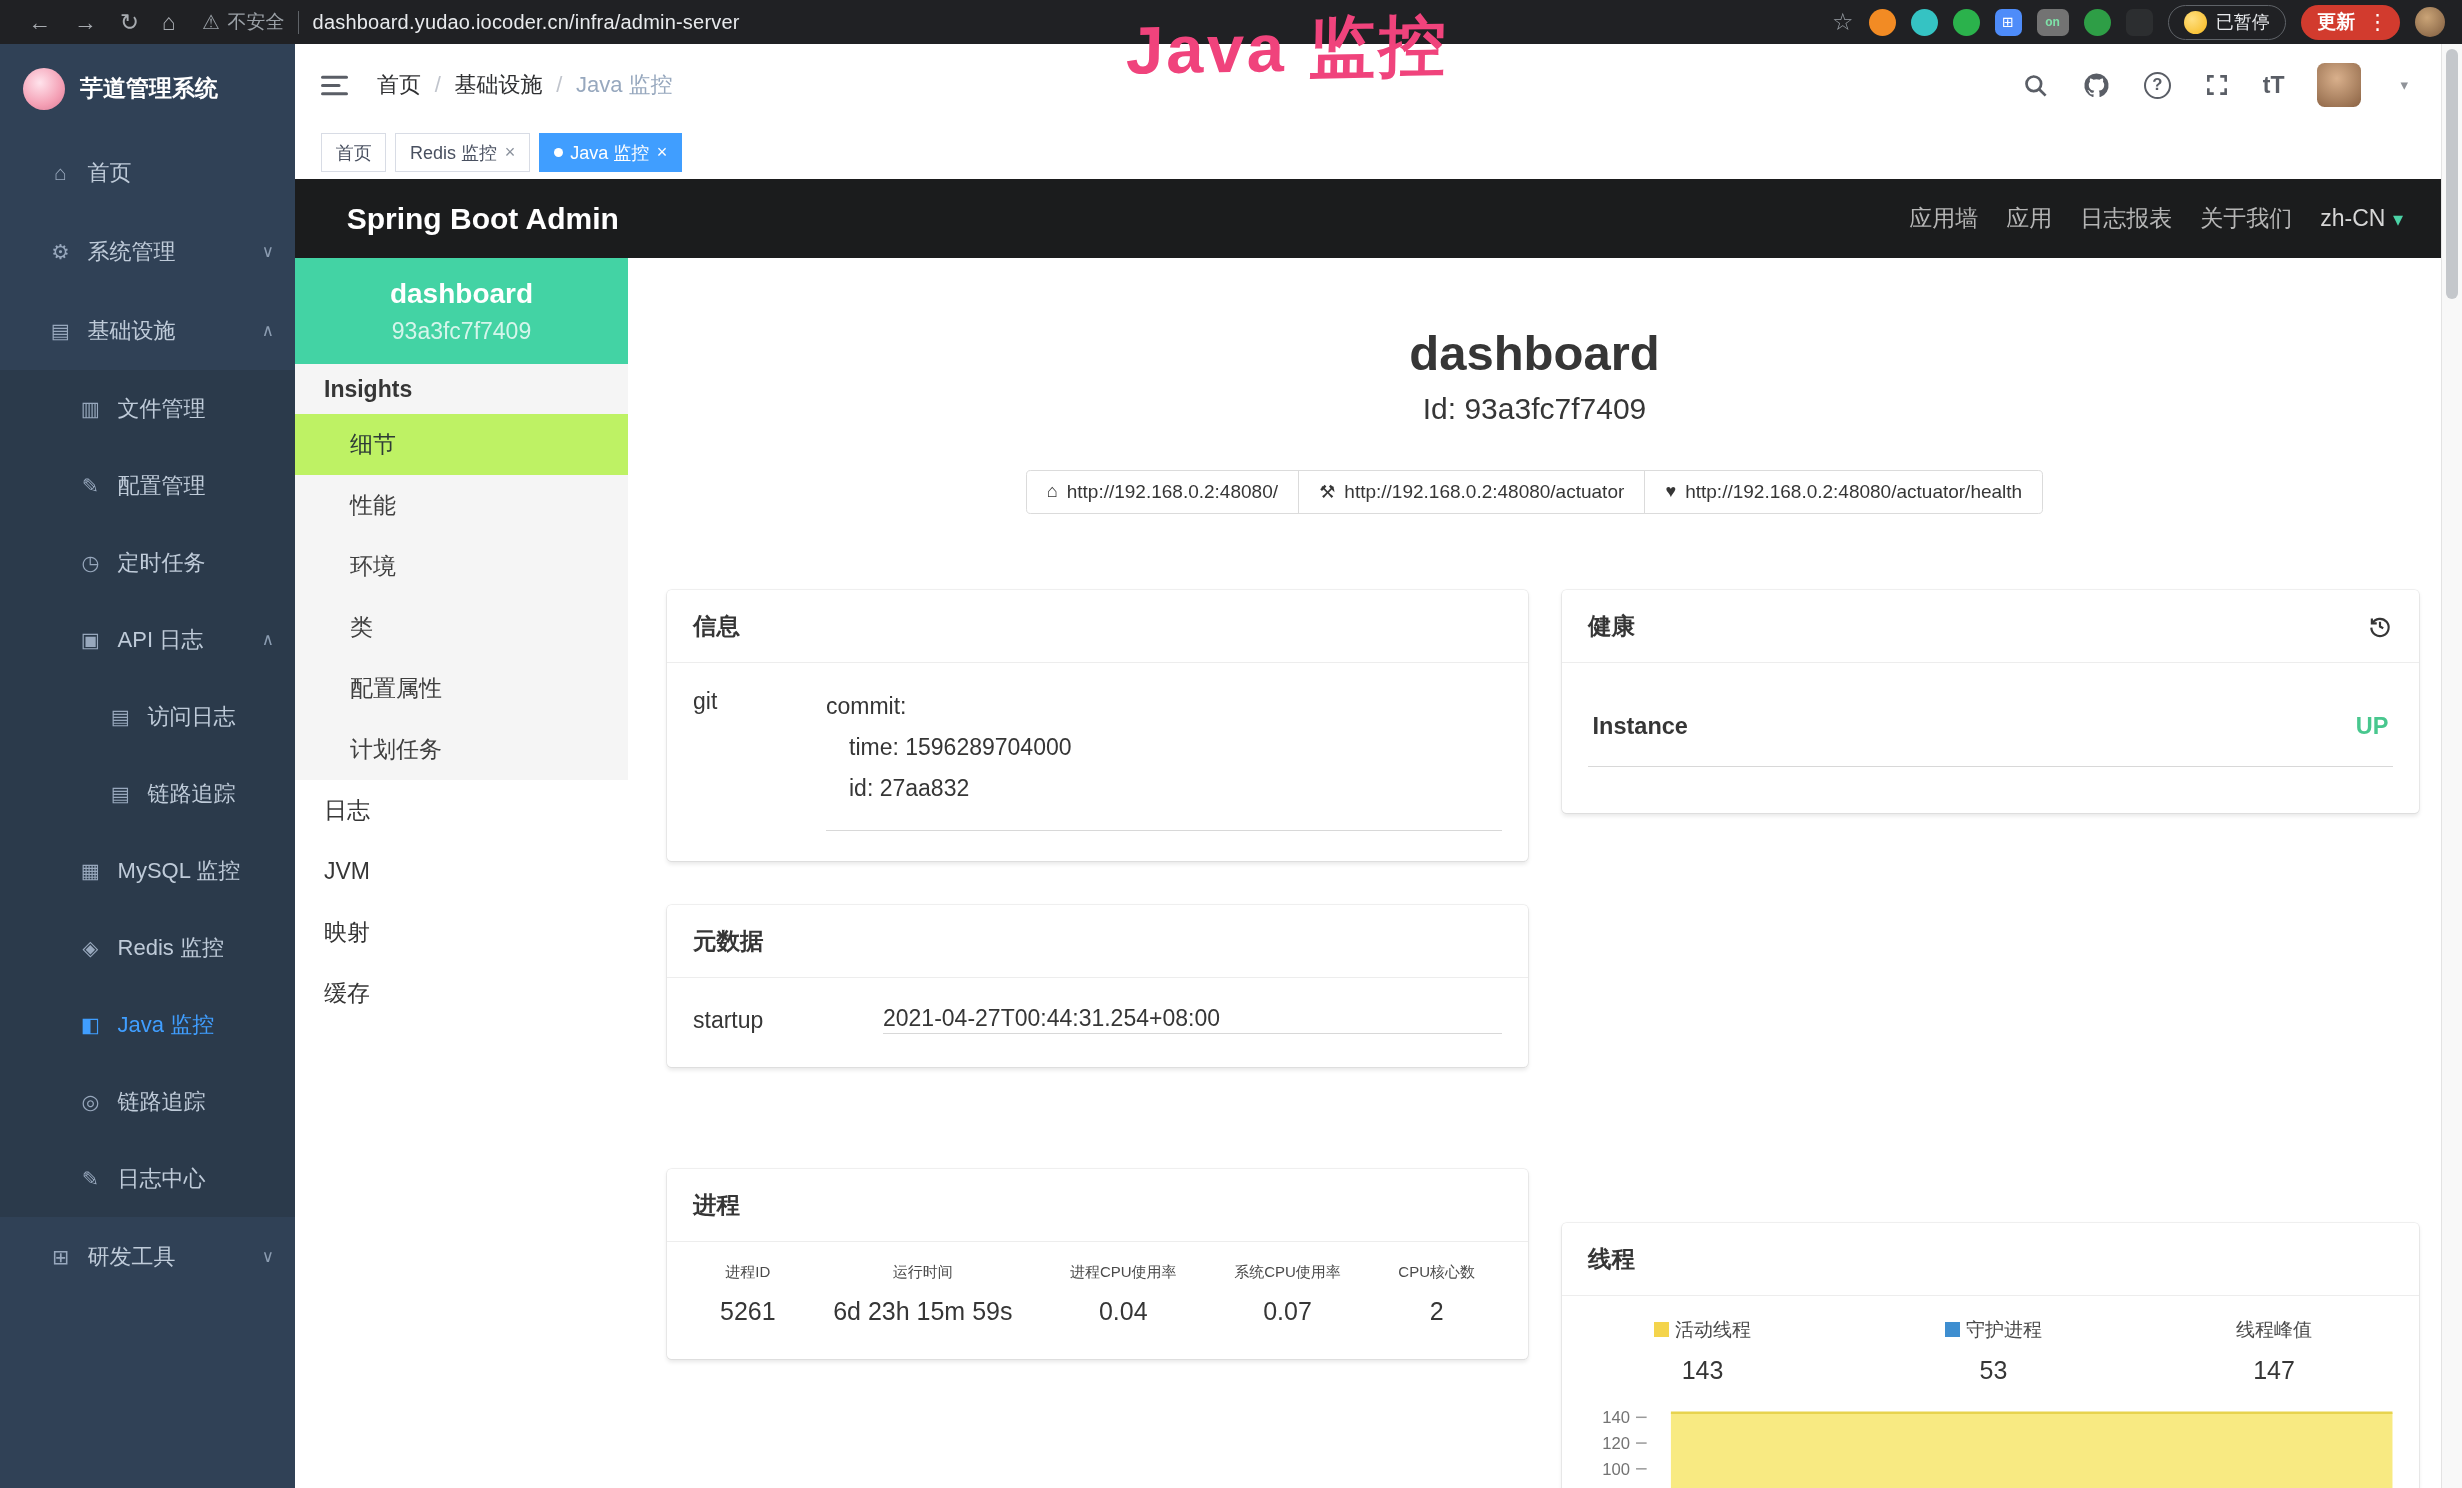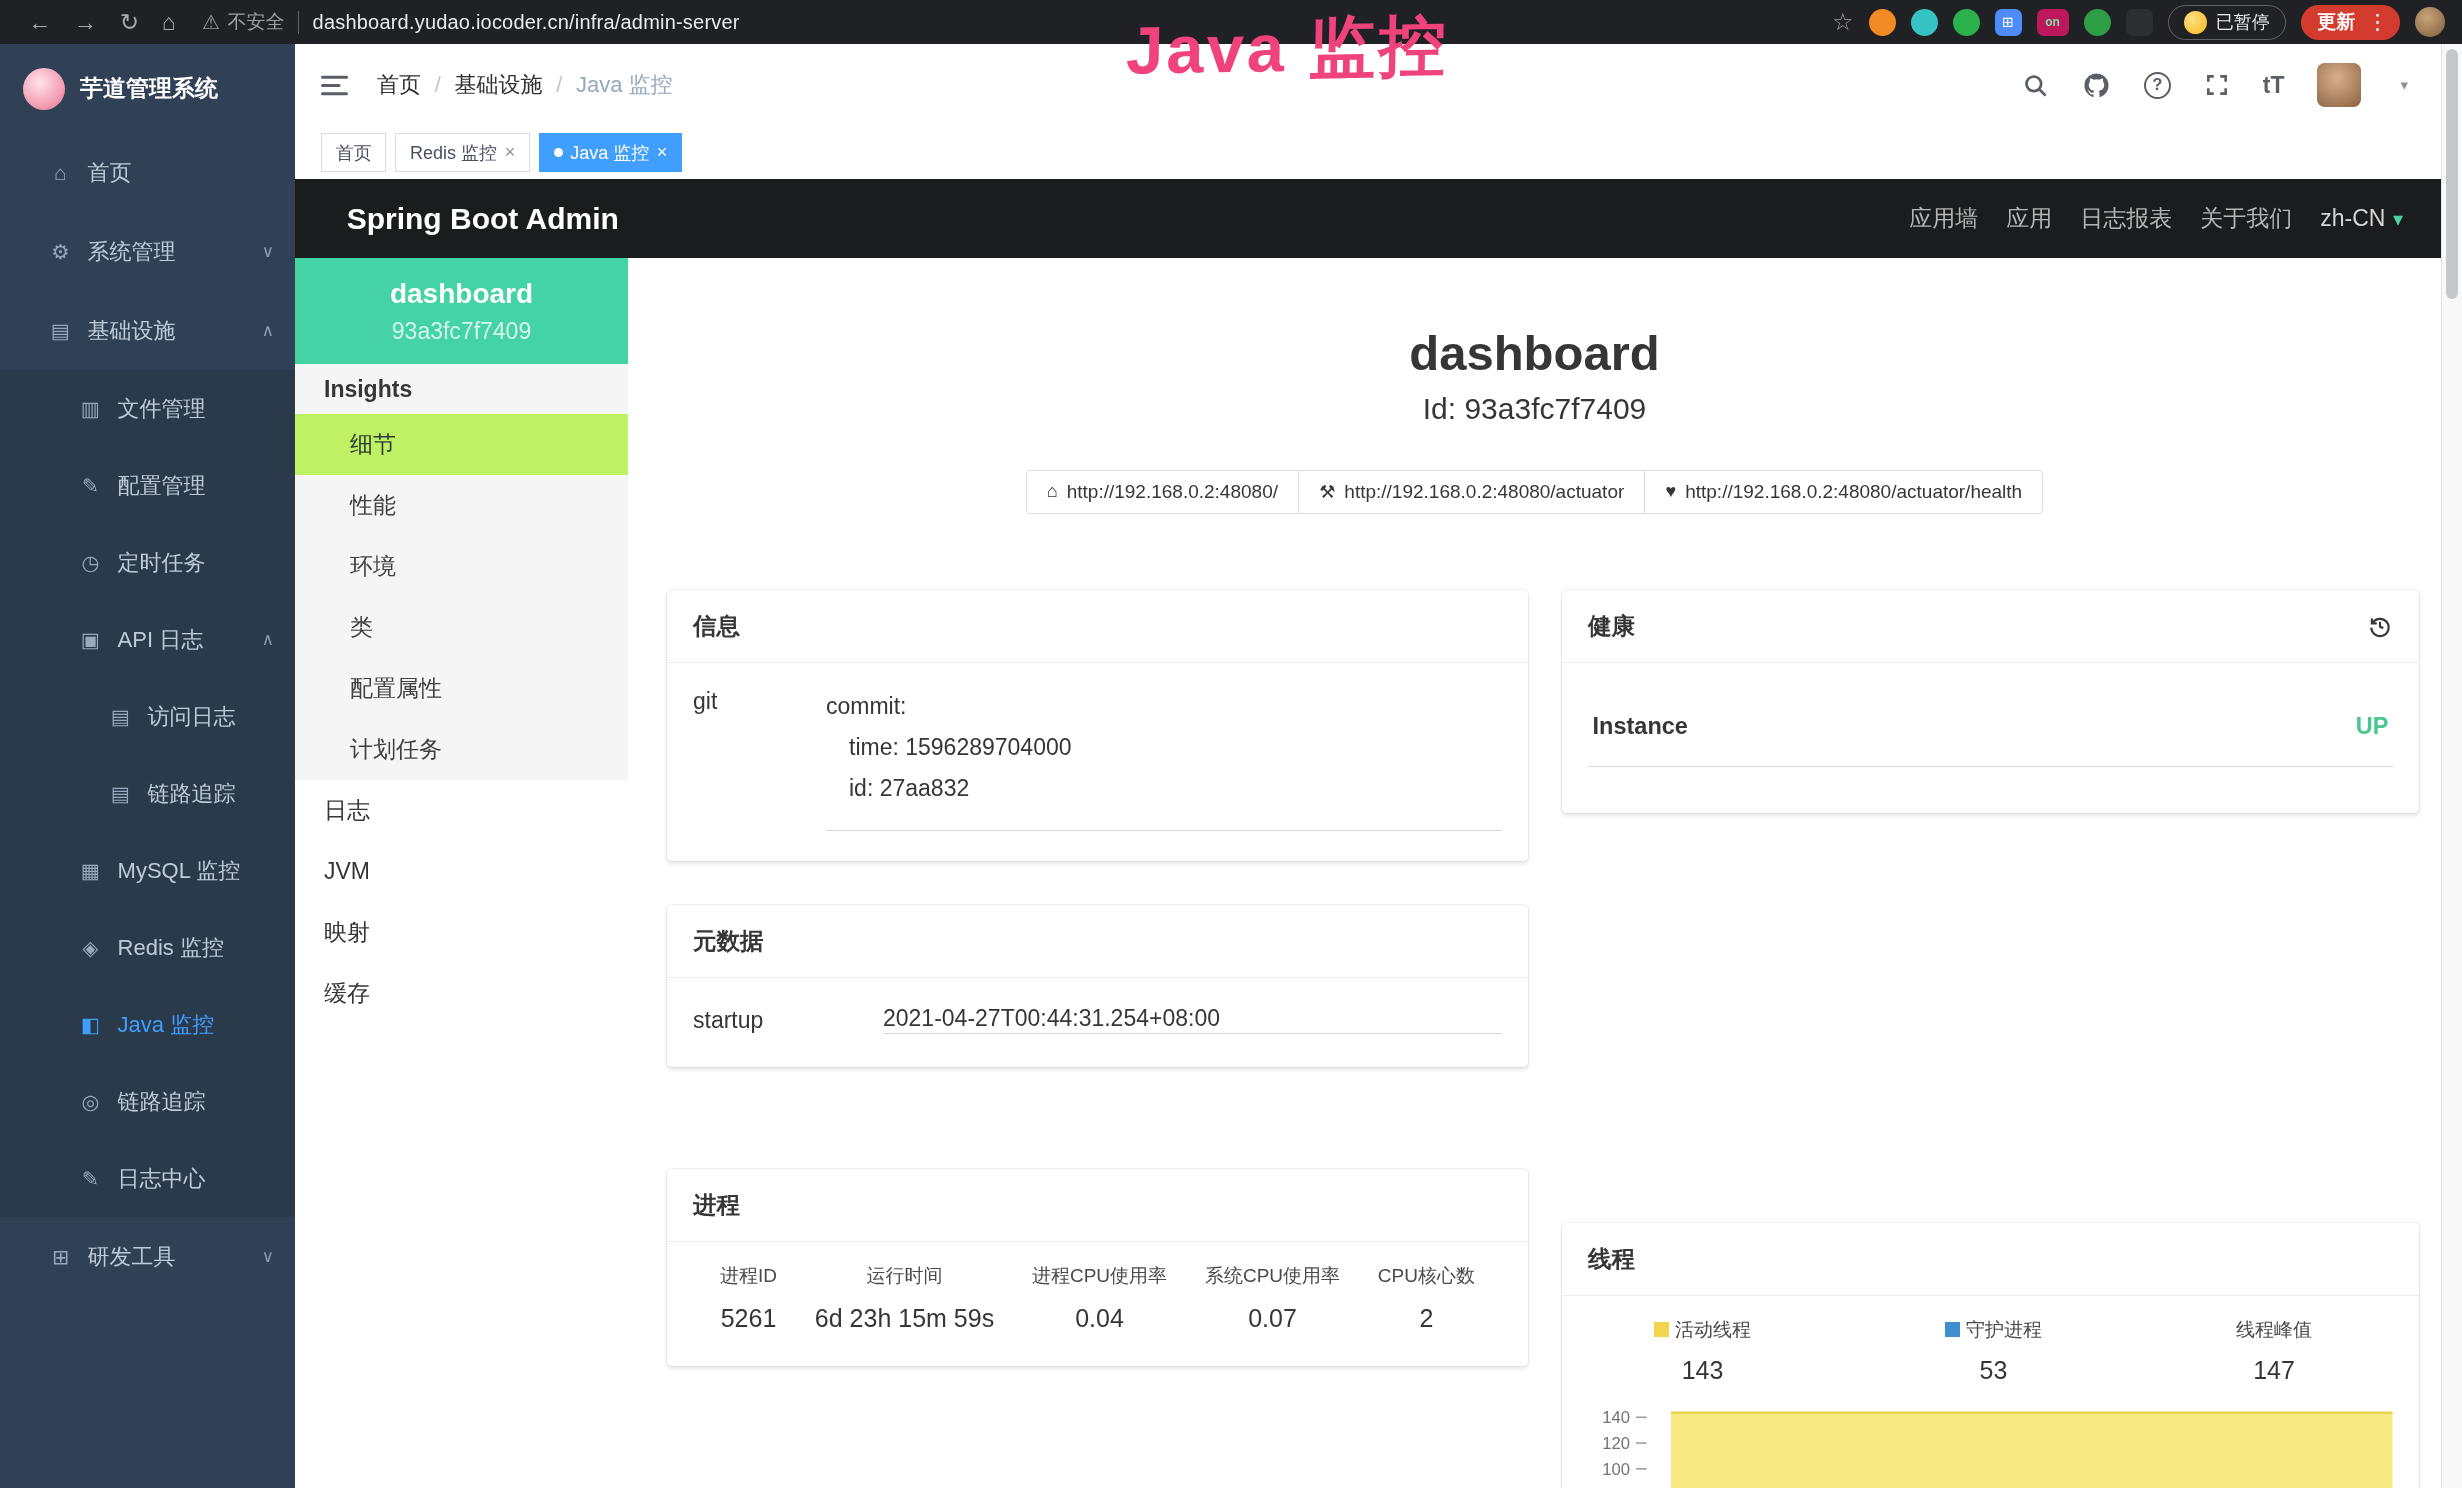--- a/index.html
+++ b/index.html
@@ -21,21 +21,21 @@
   .url { color:#e8eaed; font-size:20px; letter-spacing:0.2px; }
   .chrome-right { margin-left:auto; display:flex; align-items:center; gap:15px; }
   .star { font-size:24px; color:#9aa0a6; cursor:pointer; }
   .ext { width:27px; height:27px; border-radius:50%; display:flex; align-items:center;
     justify-content:center; color:#fff; font-size:14.4px; cursor:pointer; }
   .ext.sq { border-radius:6.8px; }
   .ext-orange { background:#f28b24; }
   .ext-drop  { background:#35c3c3; }
   .ext-green { background:#2bb24c; }
   .ext-grid  { background:#4e8cf9; }
-  .ext-on    { background:#be185d; color:#7ee2a8; font-size:12px; font-weight:700; width:32px; border-radius:6px; }
+  .ext-on    { background:#737373; color:#7ee2a8; font-size:12px; font-weight:700; width:32px; border-radius:6px; }
   .ext-leaf  { background:#2e9e46; }
   .ext-puzzle{ background:#2c2e30; color:#bdc1c6; }
   .paused-pill { display:flex; align-items:center; gap:9px; border:0.8px solid #5f6368;
     border-radius:20px; height:35px; padding:0 15px; font-size:18px; color:#e8eaed; cursor:pointer; }
   .face { width:23px; height:23px; border-radius:50%;
     background: radial-gradient(circle at 35% 35%, #ffe082, #f6b81c); }
   .update-pill { display:flex; align-items:center; gap:12px; background:#d23b2e; border-radius:20px;
     height:35px; padding:0 12px 0 16.7px; color:#fff; font-size:19px; font-weight:700; cursor:pointer; }
   .dots { font-size:21px; font-weight:400; }
   .chrome-avatar { width:30px; height:30px; border-radius:50%; cursor:pointer;
@@ -153,21 +153,21 @@
   .metadata-card { margin-top:44px; }
   .metadata-card .card-body { padding:27px 26px 33px; }
   .meta-row { display:flex; }
   .meta-key { width:190px; font-size:23px; padding-top:1.5px; }
   .meta-val { flex:1; font-size:23px; border-bottom:0.8px solid #d8d8d8; }
 
   .process-card { margin-top:102px; }
   .process-card .card-body { padding:21px 26px 33px; }
   .proc-row { display:flex; justify-content:space-between; padding:0 27px; }
   .proc-col { text-align:center; }
-  .proc-label { font-size:19px; color:#4a4a4a; }
+  .proc-label { font-size:15px; color:#4a4a4a; }
   .proc-value { font-size:25px; margin-top:15px; }
 
   .threads-card { margin-top:410px; }
   .threads-card .card-body { padding:21px 24px 0; }
   .legend-row { display:flex; justify-content:space-between; padding:0 83px 0 68px; }
   .legend-col { text-align:center; }
   .legend-label { font-size:19px; color:#4a4a4a; display:flex; align-items:center; gap:6px; justify-content:center; }
   .legend-swatch { width:15px; height:15px; display:inline-block; }
   .legend-value { font-size:25px; margin-top:13.7px; }
   .thread-chart { display:block; margin-top:10.6px; width:808px; height:129px; }

